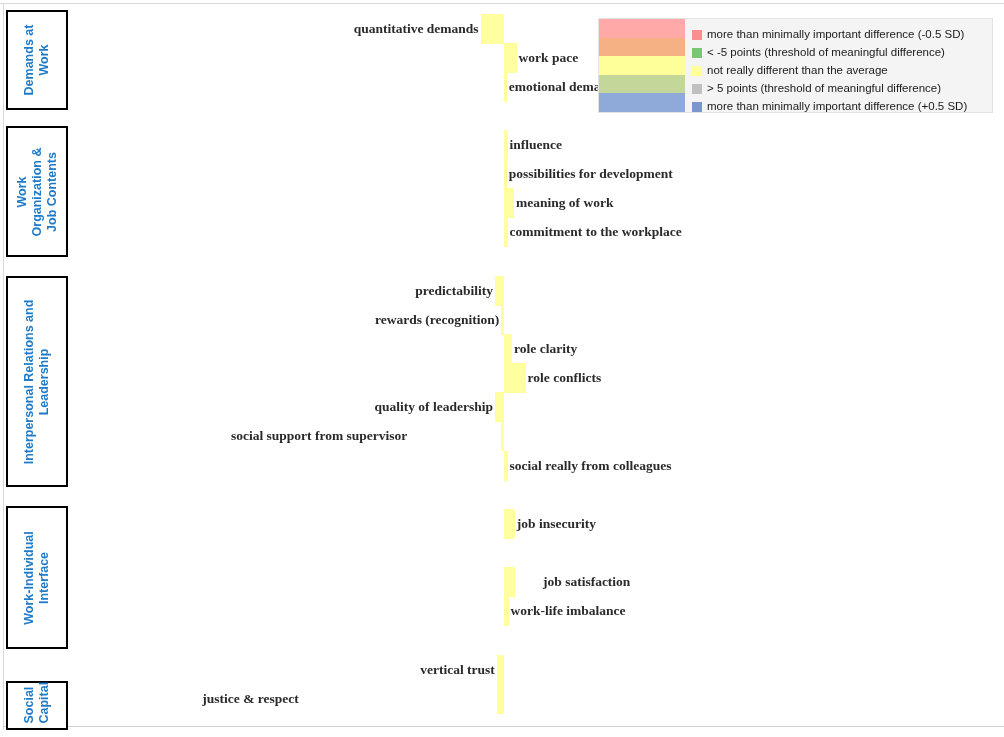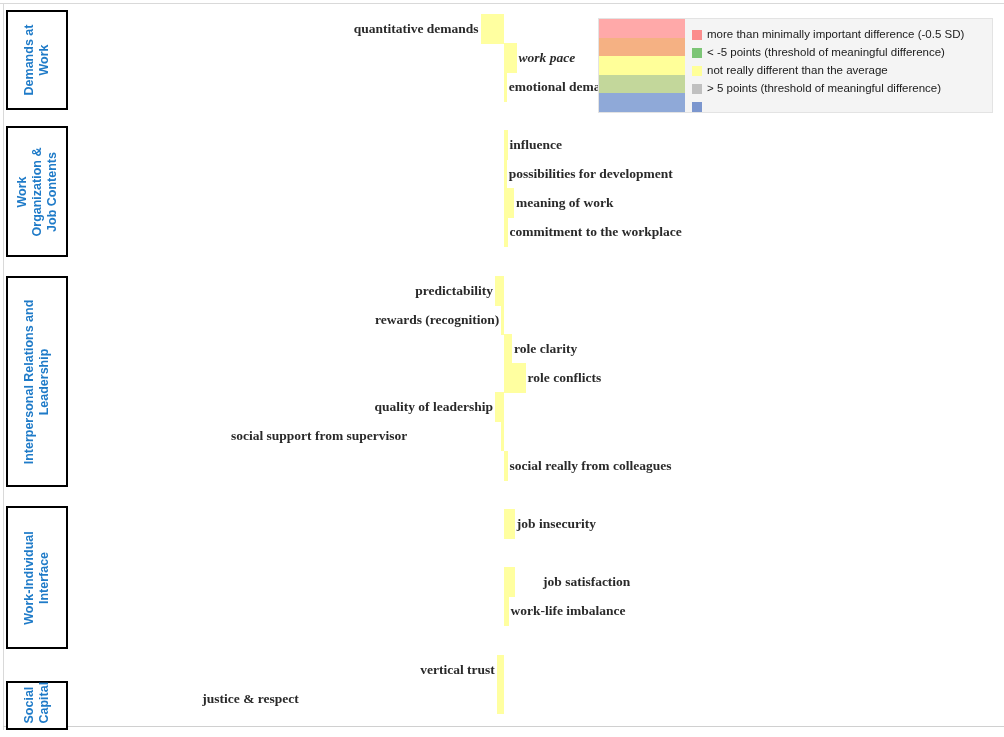--- a/index.html
+++ b/index.html
@@ -94,21 +94,21 @@
     <div class="cat-box" style="top: 681px; height: 49px; width: 62px;">
       <div class="cat-inner" style="width: 35px;">Social<br>Capital</div>
     </div>
   </div>
 
 <div id="plot">
     <div class="row" style="top: 14px; left: 0px; width: 1004px;">
       <div class="bar" style="background: rgb(255, 255, 160); width: 23.4px; left: 480.6px;"></div>
       <div class="row-label lft" style="right: 522.4px; padding-right: 3px;">quantitative demands</div>
     </div>
-    <div class="row" style="top: 43px; left: 0px; width: 1004px; font-style: italic;">
+    <div class="row" style="top: 43px; left: 0px; width: 1004px;">
       <div class="bar" style="background: rgb(255, 255, 160); width: 12.6px; left: 504px;"></div>
       <div class="row-label rgt" style="left: 518.6px;">work pace</div>
     </div>
     <div class="row" style="top: 72px; left: 0px; width: 1004px;">
       <div class="bar" style="background: rgb(255, 255, 160); width: 2.7px; left: 504px;"></div>
       <div class="row-label rgt" style="left: 508.7px;">emotional demands</div>
     </div>
     <div class="row" style="top: 130px; left: 0px; width: 1004px;">
       <div class="bar" style="background: rgb(255, 255, 160); width: 3.6px; left: 504px;"></div>
       <div class="row-label rgt" style="left: 509.6px;">influence</div>
@@ -195,15 +195,16 @@
       <div class="key-row">
         <span class="key-swatch" style="background: rgb(255, 255, 153);"></span>
         <span class="key-text">not really different than the average</span>
       </div>
       <div class="key-row">
         <span class="key-swatch" style="background: rgb(192, 192, 192);"></span>
         <span class="key-text">&gt; 5 points (threshold of meaningful difference)</span>
       </div>
       <div class="key-row">
         <span class="key-swatch" style="background: rgb(123, 150, 206);"></span>
+        <span class="key-text">more than minimally important difference (+0.5 SD)</span>
       </div>
     </div>
 </div>
 
 </body></html>

